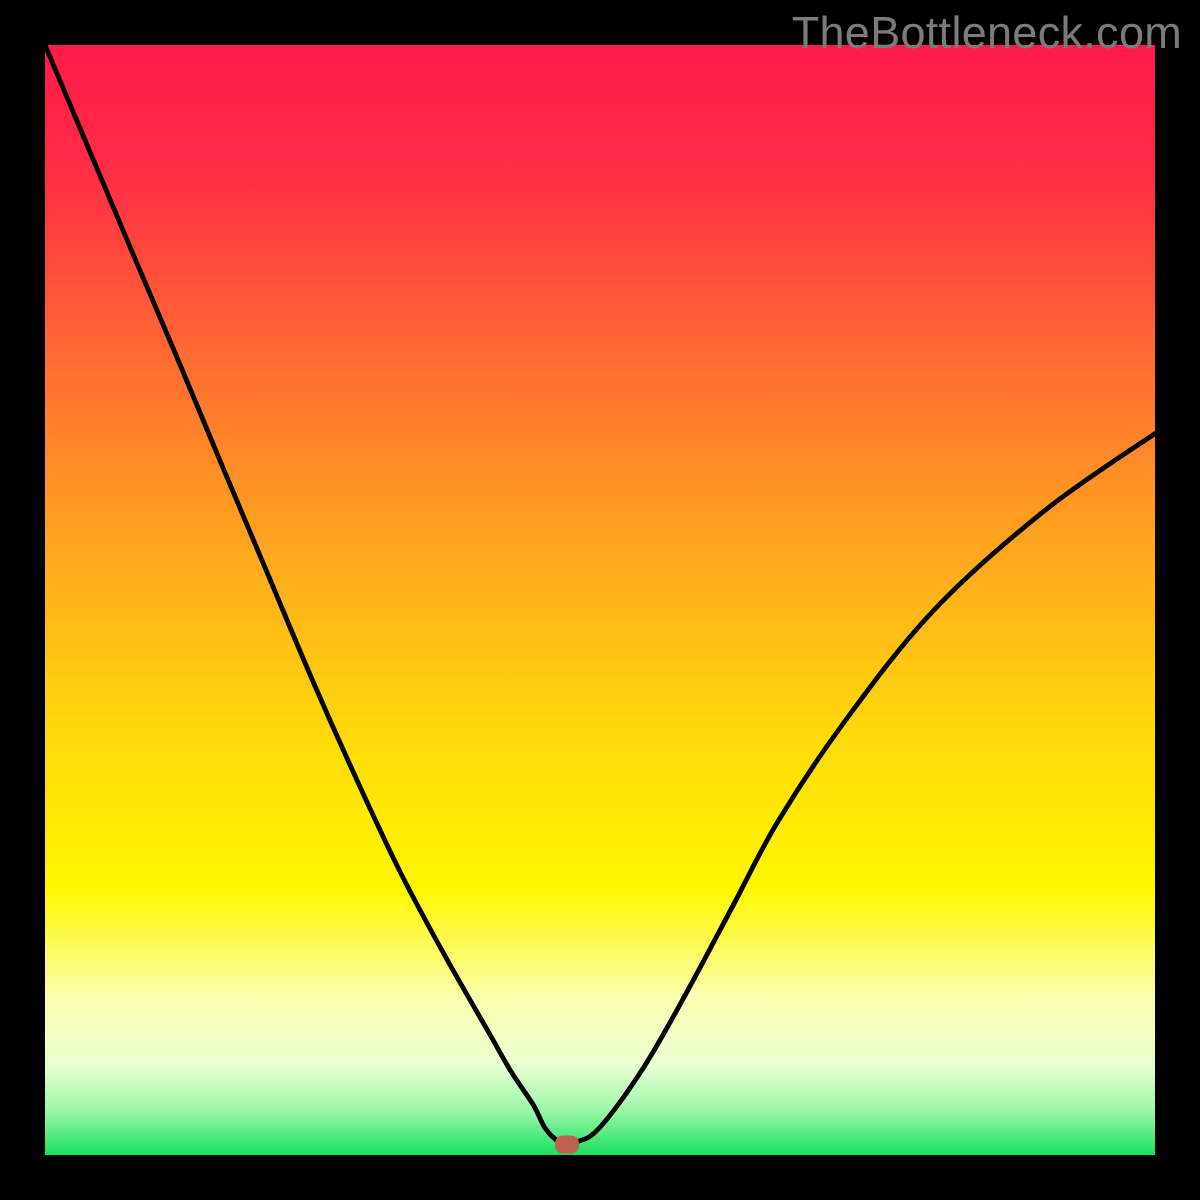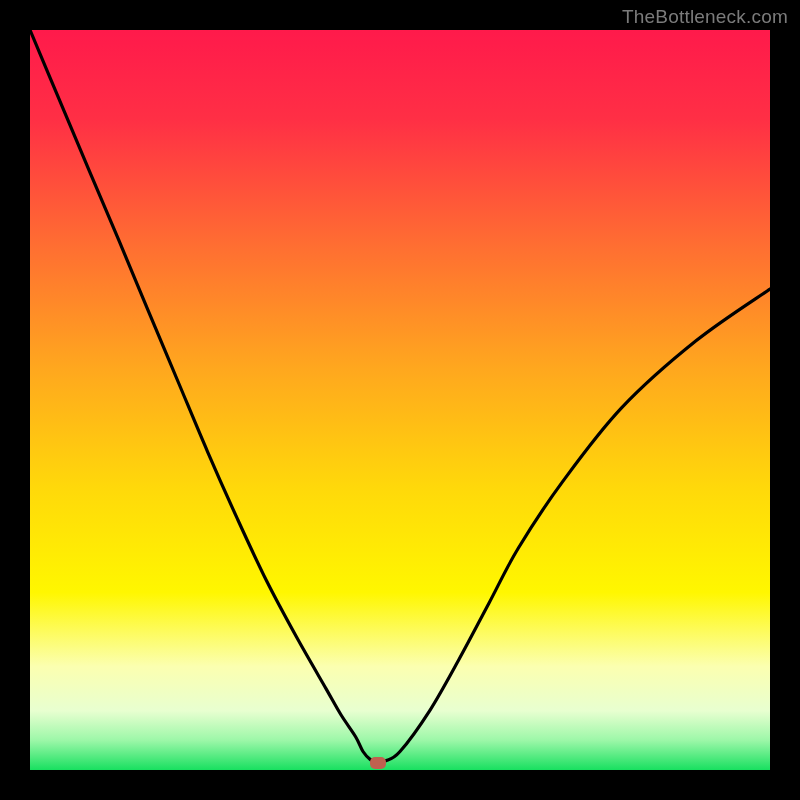--- a/index.html
+++ b/index.html
@@ -38,21 +38,21 @@
     width: 16px;
     height: 12px;
     border-radius: 5px;
     transform: translate(-50%, -50%);
   }
   .watermark {
     position: absolute;
     top: 6px;
     right: 12px;
     color: #7b7b7b;
-    font-size: 19px;
+    font-size: 30px;
     font-weight: 500;
     letter-spacing: 0.2px;
   }
 </style>
 </head>
 <body>
 
 <div class="frame">
 
   <div class="plot-area">

